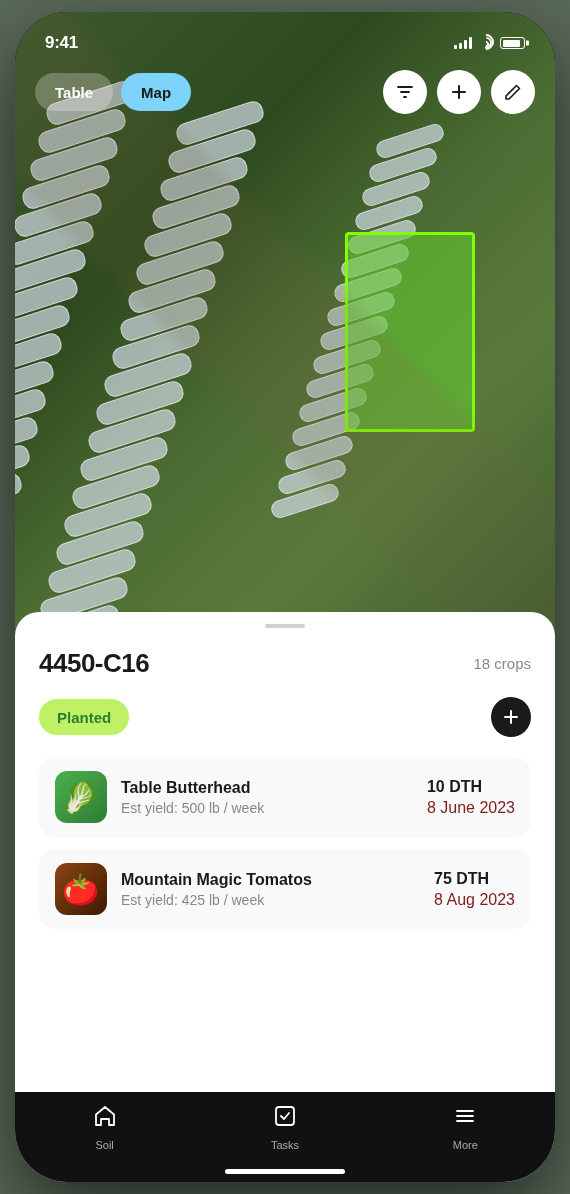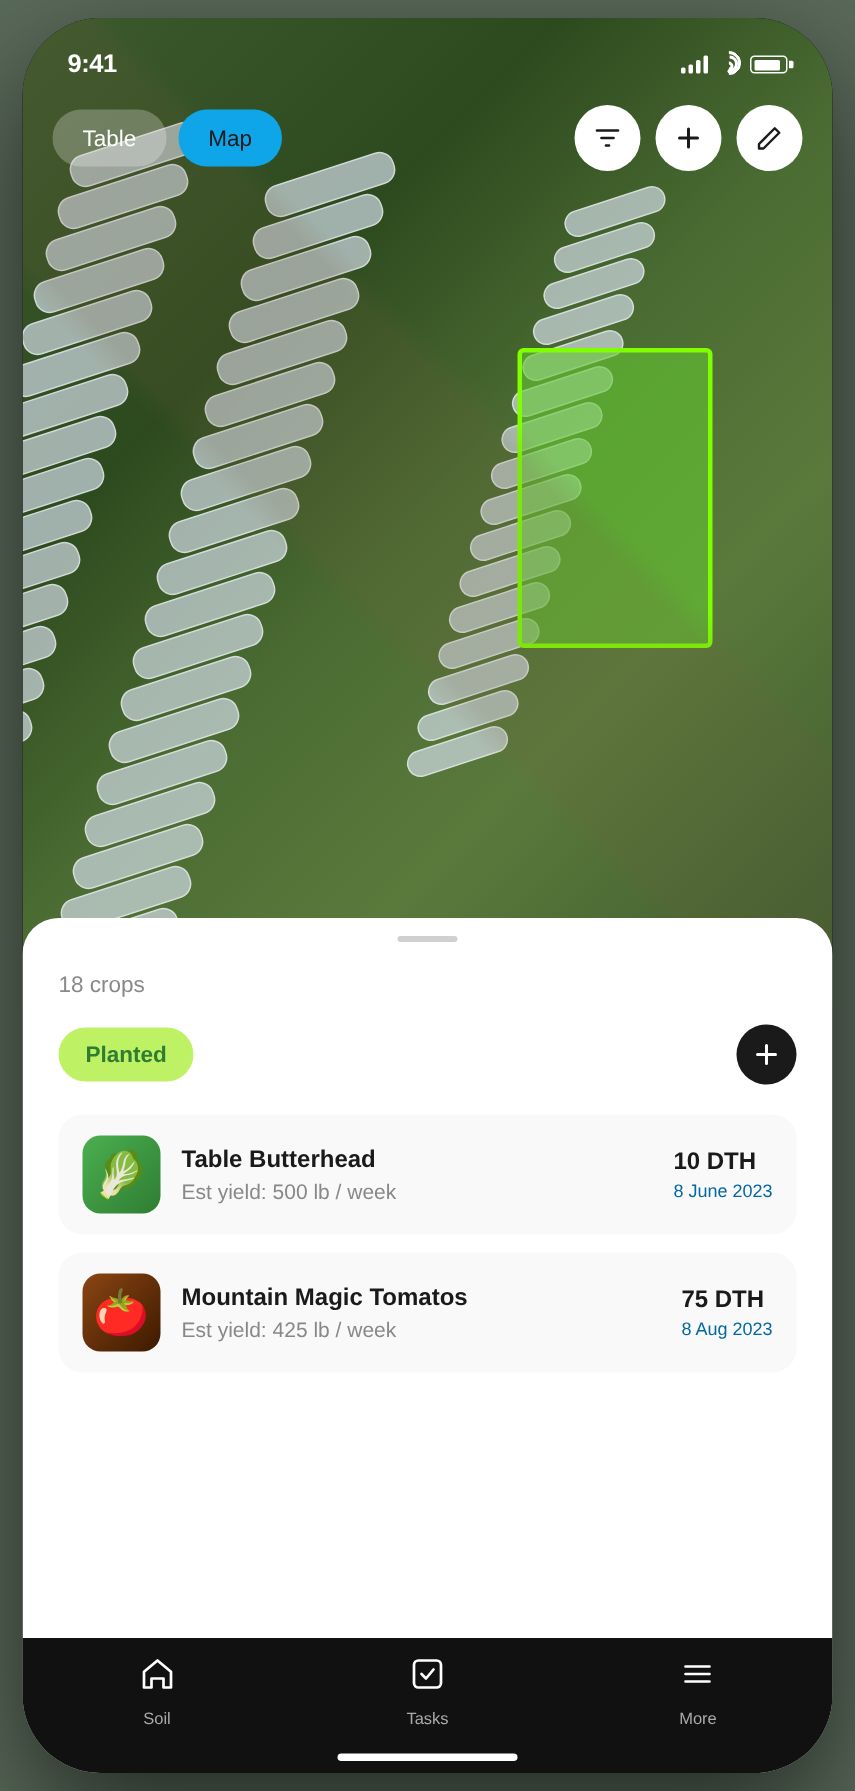--- a/index.html
+++ b/index.html
@@ -179,31 +179,31 @@
       display: flex;
       gap: 8px;
     }
 
     .toggle-btn {
       height: 38px;
       padding: 0 20px;
       border-radius: 20px;
       border: none;
       font-size: 15px;
-      font-weight: 400;
+      font-weight: 700;
       cursor: pointer;
     }
 
     .toggle-btn-table {
       background: rgba(255,255,255,0.25);
       color: white;
     }
 
     .toggle-btn-map {
-      background: #0ea5e9;
+      background: #7dd3fc;
       color: #1a1a1a;
     }
 
     .toolbar-actions {
       display: flex;
       gap: 10px;
     }
 
     .action-btn {
       width: 44px;
@@ -358,22 +358,22 @@
     }
 
     .crop-dth {
       font-size: 16px;
       font-weight: 600;
       color: #1a1a1a;
       margin-bottom: 3px;
     }
 
     .crop-date {
-      font-size: 12px;
-      color: #0369a1;
+      font-size: 16px;
+      color: #7f1d1d;
     }
 
     
     .bottom-nav {
       position: absolute;
       bottom: 0;
       left: 0;
       right: 0;
       height: 90px;
       background: #111;
@@ -525,20 +525,21 @@
           </svg>
         </button>
       </div>
     </div>
   </div>
 
   <div class="bottom-panel">
     <div class="drag-handle"></div>
 
     <div class="panel-header">
+      <span class="panel-title">4450-C16</span>
       <span class="crops-count">18 crops</span>
     </div>
 
     <div class="tab-bar">
       <button class="tab-pill tab-pill-active">Planted</button>
       <button class="add-round-btn">
         <svg width="18" height="18" viewBox="0 0 18 18" fill="none">
           <path d="M9 3v12M3 9h12" stroke="white" stroke-width="2" stroke-linecap="round"></path>
         </svg>
       </button>

